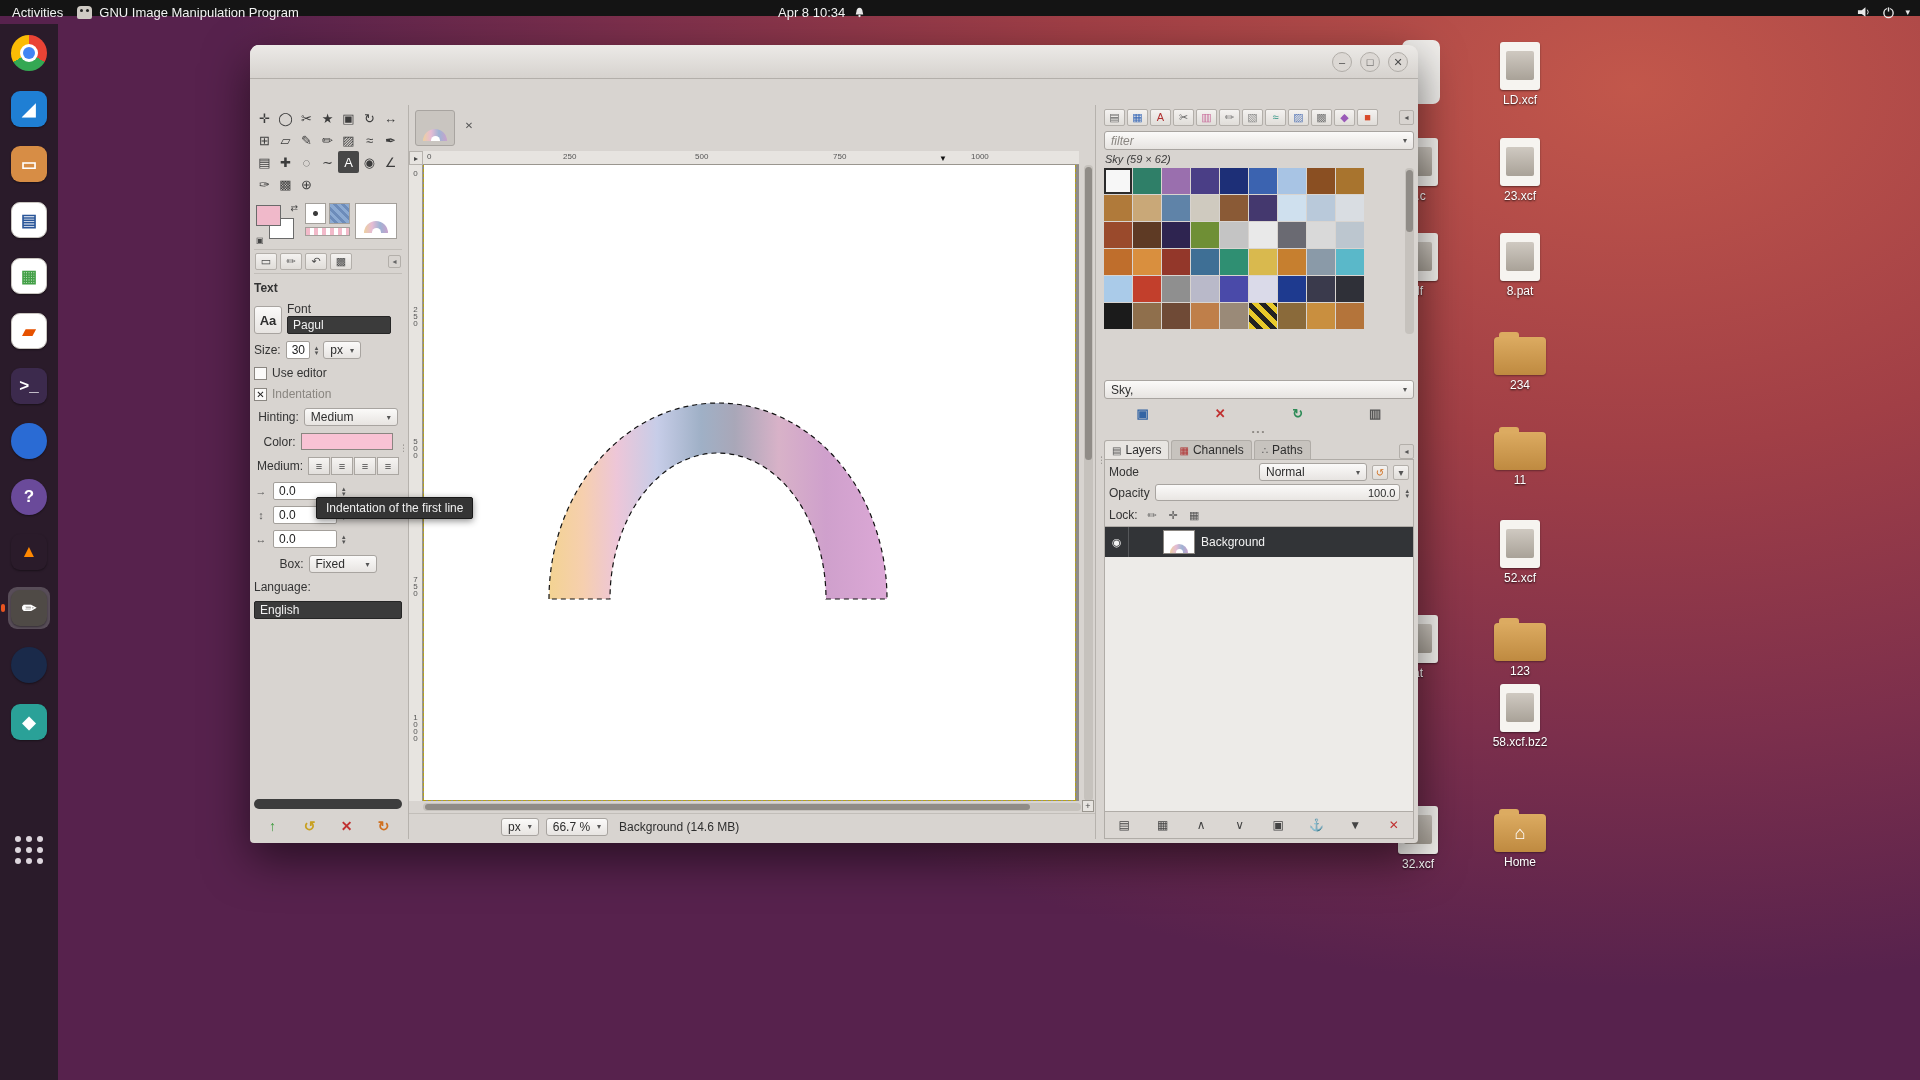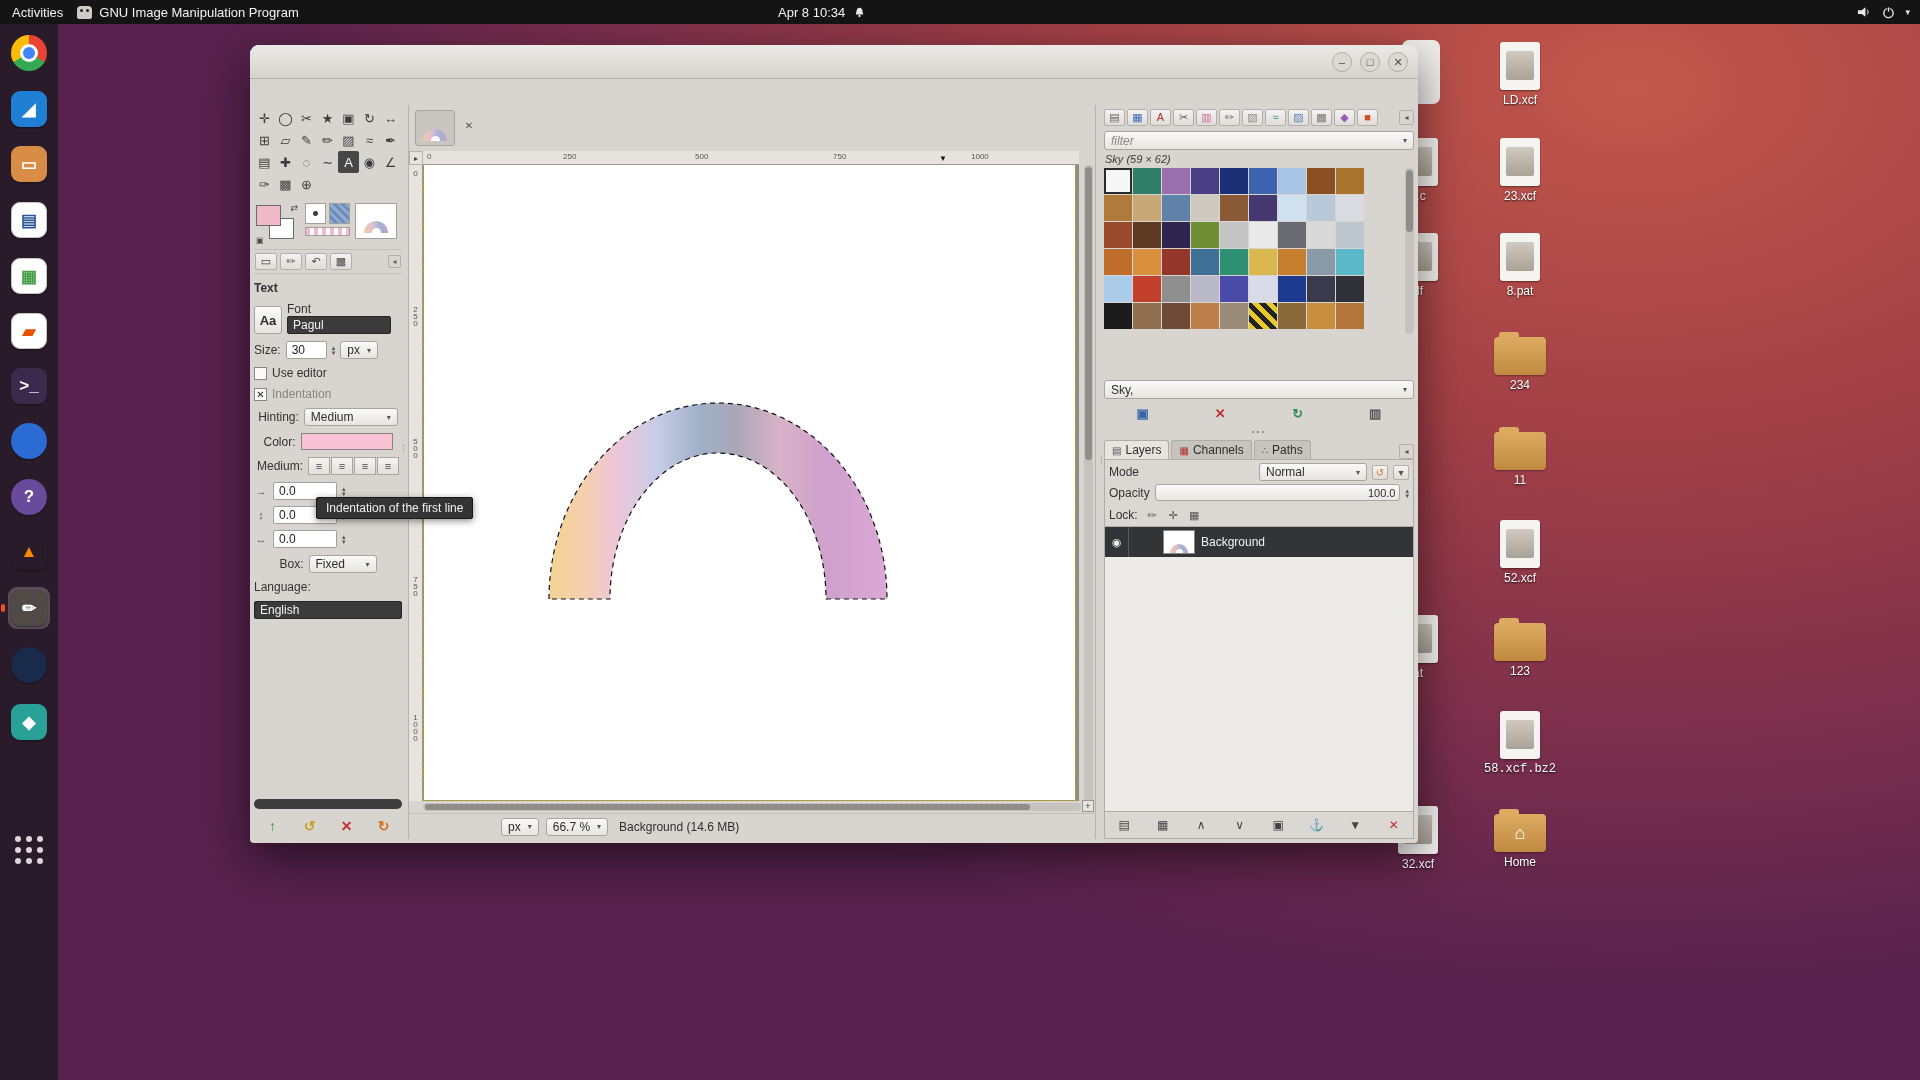--- a/index.html
+++ b/index.html
@@ -1,20 +1,20 @@
 <!DOCTYPE html>
 <html><head>
 <meta charset="utf-8">
 <style>
   *{box-sizing:border-box;margin:0;padding:0}
   html,body{width:1920px;height:1080px;overflow:hidden;font-family:"Liberation Sans",sans-serif}
   .desktop{position:absolute;inset:0;background:radial-gradient(1400px 900px at 85% 8%,#c2574b 0%,#a13f46 40%,#7c2f4c 72%,#57224d 100%)}
 
   
-  .topbar{position:absolute;top:0;left:0;right:0;height:24px;background:#141414;color:#f2f2f2;font-size:13px;z-index:40}
+  .topbar{position:absolute;top:0;left:0;right:0;height:16px;background:#141414;color:#f2f2f2;font-size:13px;z-index:40}
   .tb-left{position:absolute;left:12px;top:0;height:24px;display:flex;align-items:center;gap:14px}
   .tb-center{position:absolute;left:778px;top:0;height:24px;display:flex;align-items:center;gap:8px}
   .tb-right{position:absolute;right:10px;top:0;height:24px;display:flex;align-items:center;gap:10px}
   .wilber{width:15px;height:13px;background:#cfcac4;border-radius:4px 4px 2px 2px;position:relative}
   .wilber::after{content:"";position:absolute;left:3px;top:3px;width:3px;height:3px;background:#222;border-radius:50%;box-shadow:6px 0 0 #222}
   .tb-icon{display:flex;align-items:center}
 
   
   .dock{position:absolute;left:0;top:24px;bottom:0;width:58px;background:rgba(36,26,37,.88);z-index:30}
   .dock-item{position:absolute;left:8px;width:42px;height:42px;display:flex;align-items:center;justify-content:center;border-radius:9px}
@@ -77,21 +77,21 @@
   .opt-header{font-weight:bold;font-size:12px;color:#333}
   .lbl{font-size:12px;color:#333}
   .dim .lbl{color:#8a8681}
   .font-row{display:flex;gap:5px;align-items:flex-end}
   .aa-btn{width:28px;height:28px;border:1px solid #a8a4a0;background:linear-gradient(#fbfaf9,#e7e4e1);border-radius:3px;display:flex;align-items:center;justify-content:center;font-weight:bold;font-size:13px}
   .entry{background:#fff;border:1px solid #a39f9a;border-radius:2px;padding:1px 5px;font-size:12px;color:#222;min-height:17px}
   .entry.dark{background:#3b3b3b;color:#f2f2f2;border-color:#262626}
   .font-entry{width:104px}
   .opt-row{display:flex;align-items:center;gap:5px}
   .opt-row.between{justify-content:center}
-  .size-entry{width:41px}
+  .size-entry{width:24px}
   .spin{display:inline-flex;flex-direction:column;line-height:5px}
   .spin i{font-style:normal;font-size:7px;color:#555}
   .combo{display:inline-flex;align-items:center;justify-content:space-between;background:linear-gradient(#fbfaf9,#e7e4e1);border:1px solid #a8a4a0;border-radius:3px;padding:1px 6px;font-size:12px;color:#2e2e2e;min-height:18px}
   .combo .caret{margin-left:7px;font-size:8px;color:#555}
   .cb{width:13px;height:13px;border:1px solid #8a8681;background:#fbfaf9;display:inline-flex;align-items:center;justify-content:center;font-size:10px;color:#222;flex:none}
   .color-btn{width:92px;height:17px;border:1px solid #8a8681}
   .jgroup{display:inline-flex;gap:1px}
   .jbtn{width:22px;height:18px;border:1px solid #aaa6a1;background:linear-gradient(#f6f4f2,#e2dfdc);display:flex;align-items:center;justify-content:center;font-size:11px;color:#444}
   .ind-icon{width:14px;font-size:11px;color:#555;text-align:center}
   .ind-entry{width:64px}
@@ -303,21 +303,21 @@
         <div class="desk-label">11</div>
       </div>
       <div class="desk-item" style="top: 520px;">
         <div class="file-icon"></div>
         <div class="desk-label">52.xcf</div>
       </div>
       <div class="desk-item" style="top: 615px;">
         <div class="folder-icon"></div>
         <div class="desk-label">123</div>
       </div>
-      <div class="desk-item" style="top: 711px; font-family: Liberation Mono, monospace;">
+      <div class="desk-item" style="top: 684px;">
         <div class="file-icon"></div>
         <div class="desk-label">58.xcf.bz2</div>
       </div>
       <div class="desk-item" style="top: 806px;">
         <div class="folder-icon">
           <div class="home-glyph">⌂</div>
         </div>
         <div class="desk-label">Home</div>
       </div>
     </div>

